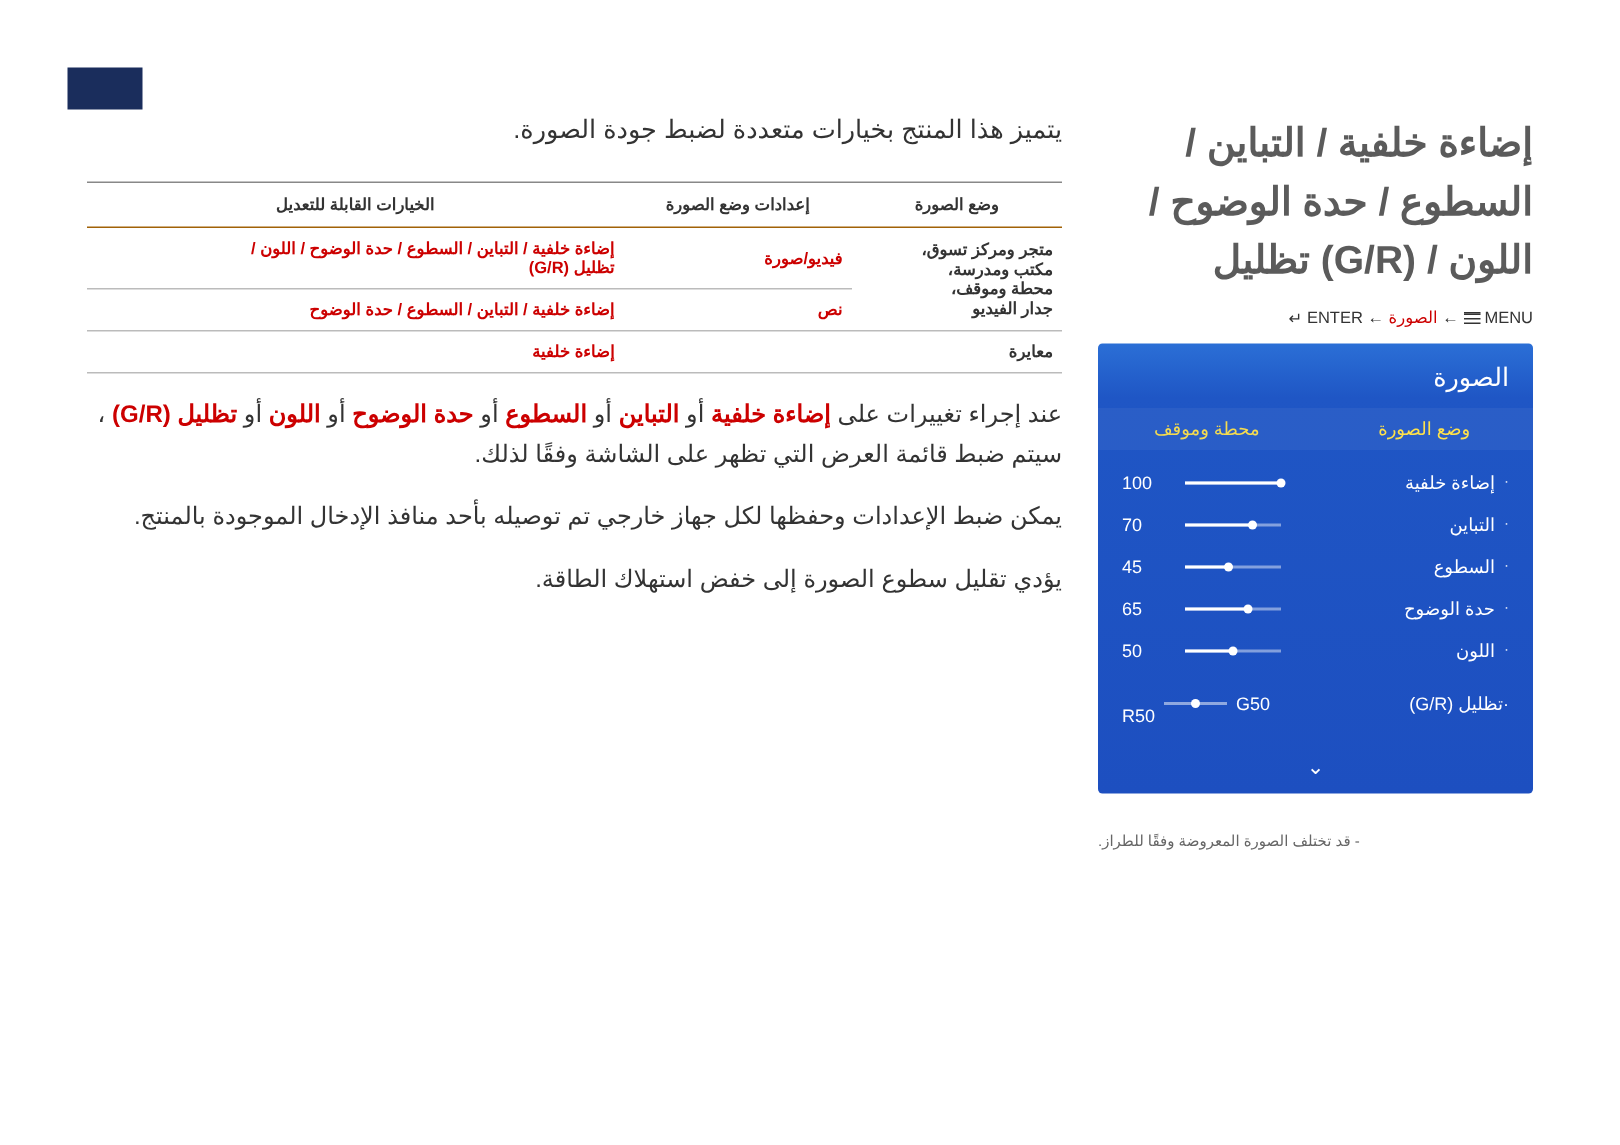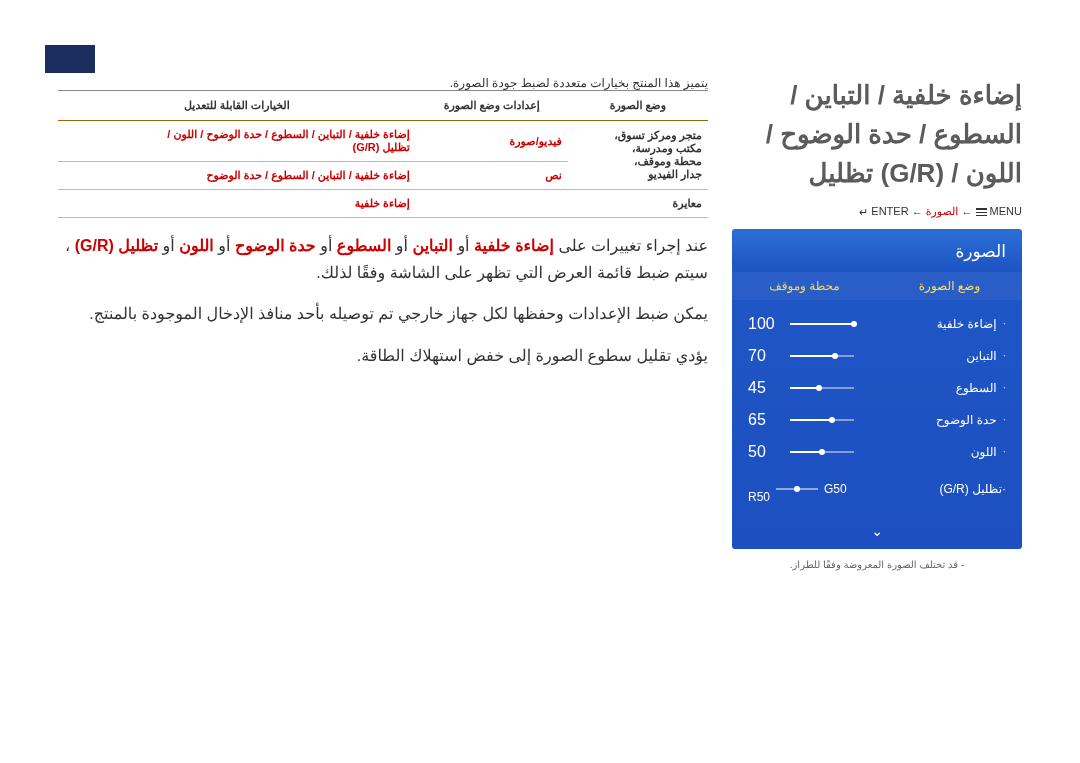--- a/index.html
+++ b/index.html
@@ -18,30 +18,30 @@
 .osd-tab { flex: 1; padding: 7px 12px; text-align: center; }
 .osd-tab.active { color: #ffe24a; }
 .osd-tab.inactive { color: #ffe24a; opacity: 0.95; }
 .osd-rows { padding: 8px 16px 6px; }
 .osd-row { display: flex; align-items: center; padding: 7px 0; font-size: 12px; }
 .osd-row .bullet { margin-left: 6px; opacity: 0.85; font-size: 10px;}
 .osd-row .label { flex: 1; text-align: right; }
 .osd-row .slider { width: 64px; height: 2px; background: rgba(255,255,255,0.45); position: relative; margin-left: 6px; }
 .osd-row .slider .fill { position: absolute; left: 0; top: 0; bottom: 0; background: #fff; }
 .osd-row .slider .dot { position: absolute; top: -2px; width: 6px; height: 6px; border-radius: 50%; background: #fff; }
-.osd-row .value { width: 30px; text-align: left; font-size: 16px; margin-right: 6px; }
+.osd-row .value { width: 30px; text-align: left; font-size: 12px; margin-right: 6px; }
 .osd-tint { display: flex; align-items: center; padding: 7px 0; font-size: 12px; }
 .osd-tint .label { flex:1; text-align: right; }
 .osd-tint .gval { margin: 0 6px; }
 .osd-tint .rval { margin-right: 6px; margin-top: 15px; }
 .osd-tint .tint-bar { width: 42px; height: 2px; background: rgba(255,255,255,0.5); position: relative; }
 .osd-tint .tint-bar .dot { position: absolute; top: -2px; left: 50%; width: 6px; height: 6px; border-radius: 50%; background: #fff; transform: translateX(-50%); }
 .osd-arrow { text-align: center; padding: 6px 0 10px; color: #fff; font-size: 14px; }
-.disclaimer { font-size: 10px; color: #666; margin-top: 10px; text-align: center; direction: rtl; }
-.intro { font-size: 12px; color: #333; margin-bottom: 0; direction: rtl; }
+.disclaimer { font-size: 10px; color: #666; margin-top: 26px; text-align: left; direction: rtl; }
+.intro { font-size: 17px; color: #333; margin-bottom: 24px; direction: rtl; }
 .settings-table { width: 100%; border-collapse: collapse; font-size: 11px; }
 .settings-table th { border-top: 1px solid #888; border-bottom: 1px solid #a16207; padding: 8px 6px; font-weight: bold; color: #333; text-align: center; }
 .settings-table td { border-bottom: 1px solid #bbb; padding: 7px 6px; vertical-align: middle; text-align: right; }
 .settings-table td.mode-cell { font-weight: bold; color: #333; }
 .settings-table .red { color: #c00; font-weight: bold; }
 .settings-table .black { color: #333; font-weight: bold; }
 .note { font-size: 16px; color: #333; margin-top: 14px; line-height: 1.7; text-align: right; direction: rtl; }
 .note .red { color: #c00; font-weight: bold; }
 .icon-menu { display: inline-block; width: 11px; height: 9px; position: relative; vertical-align: middle; }
 .icon-menu::before, .icon-menu::after { content: ''; position: absolute; left: 0; right: 0; height: 1px; background: #333; }

